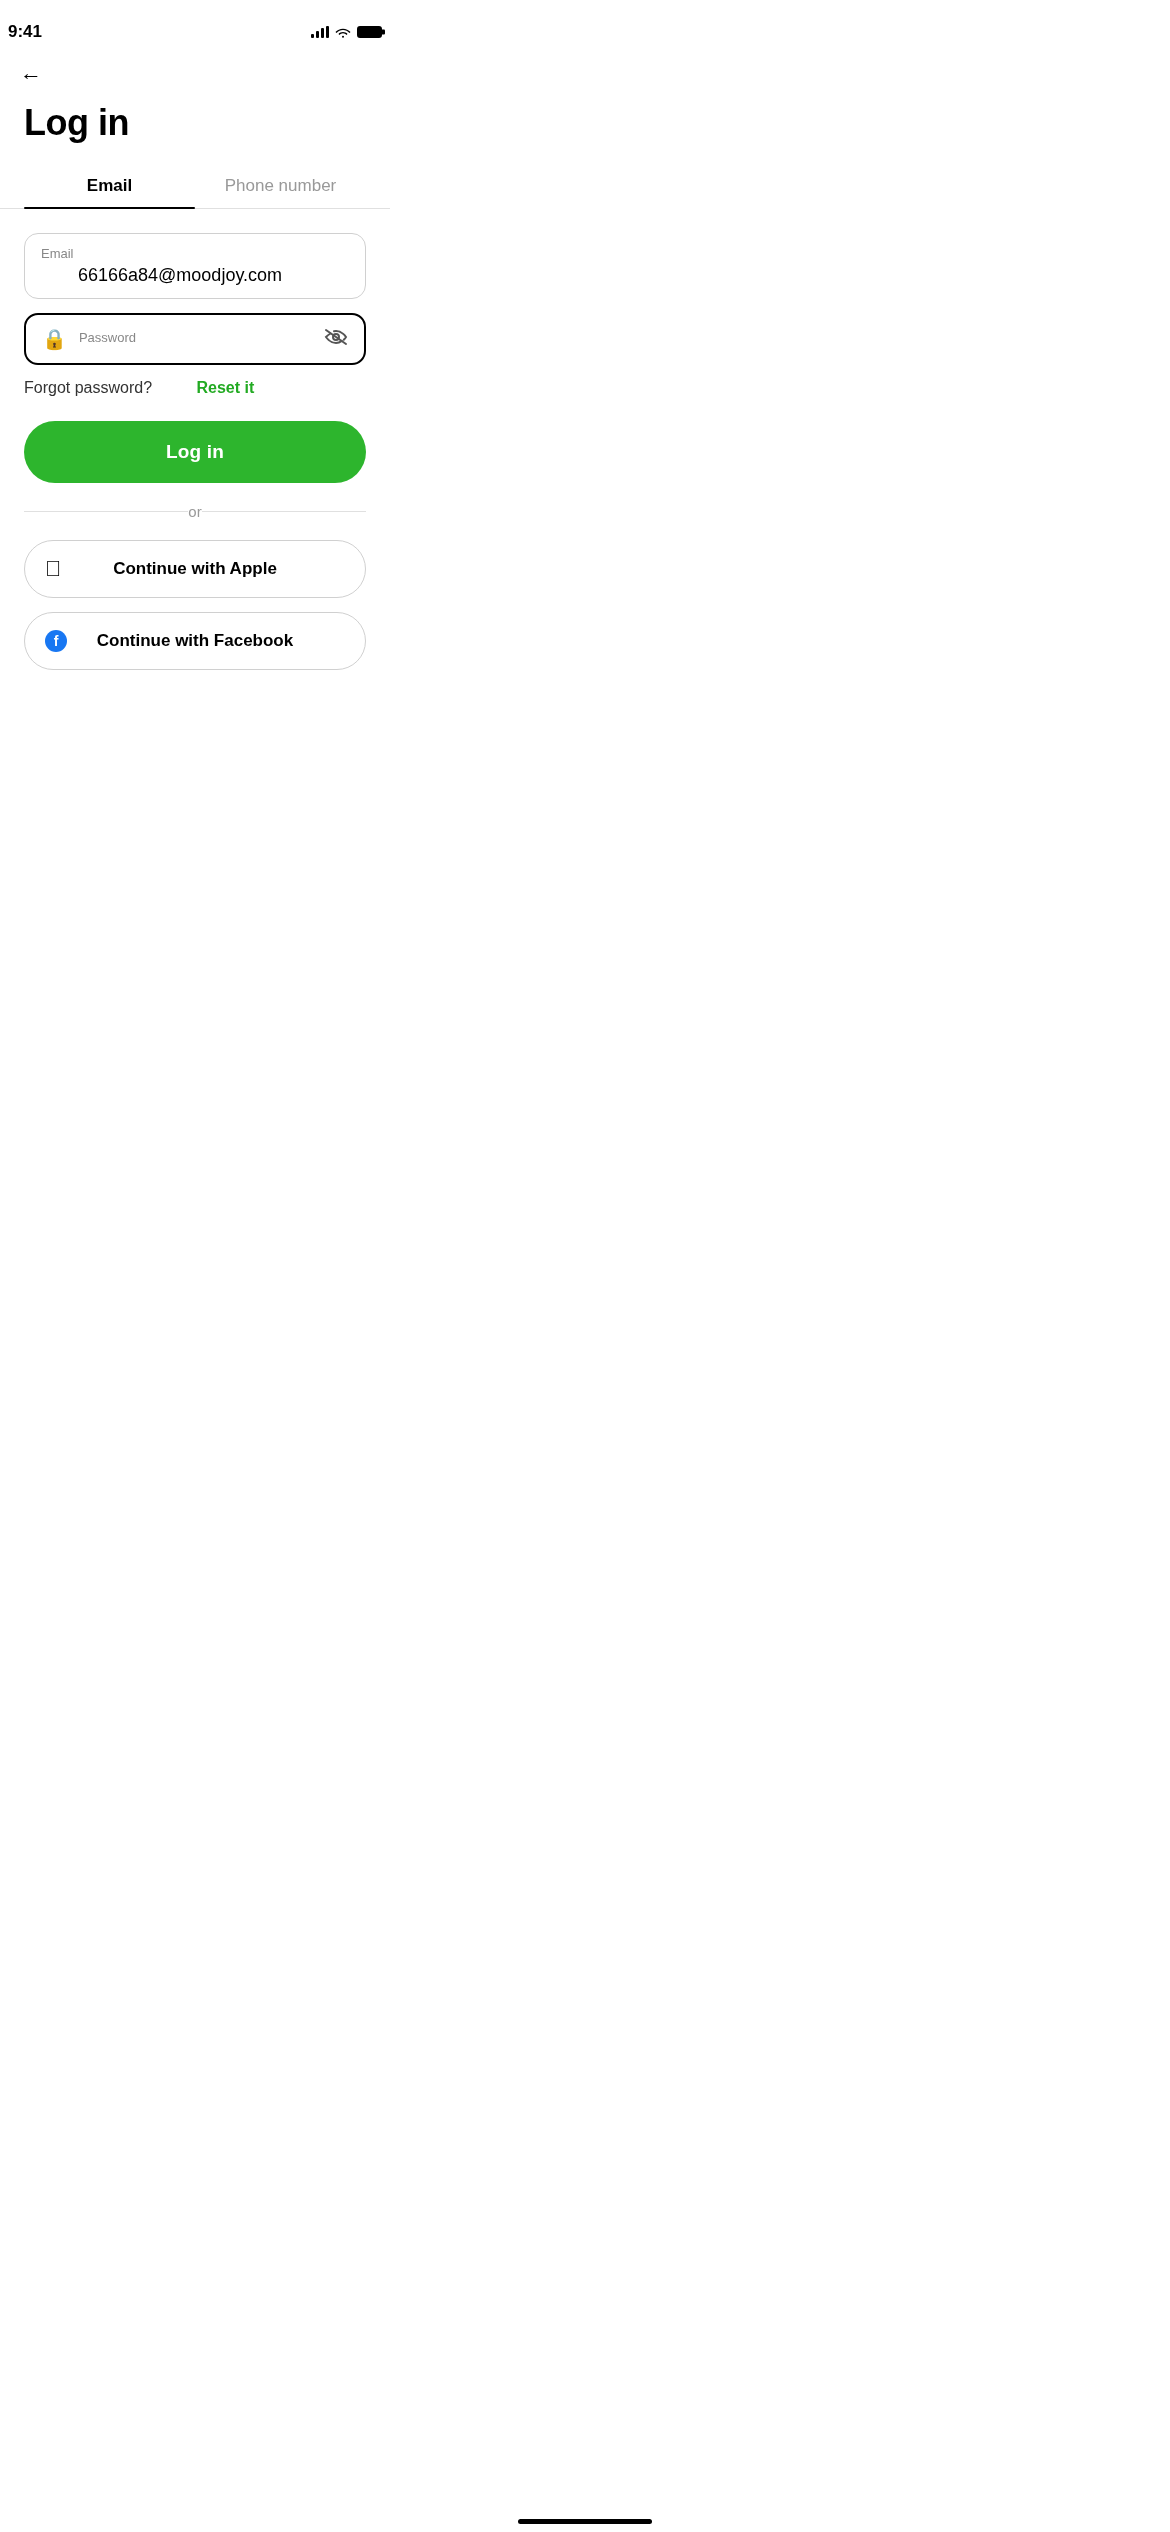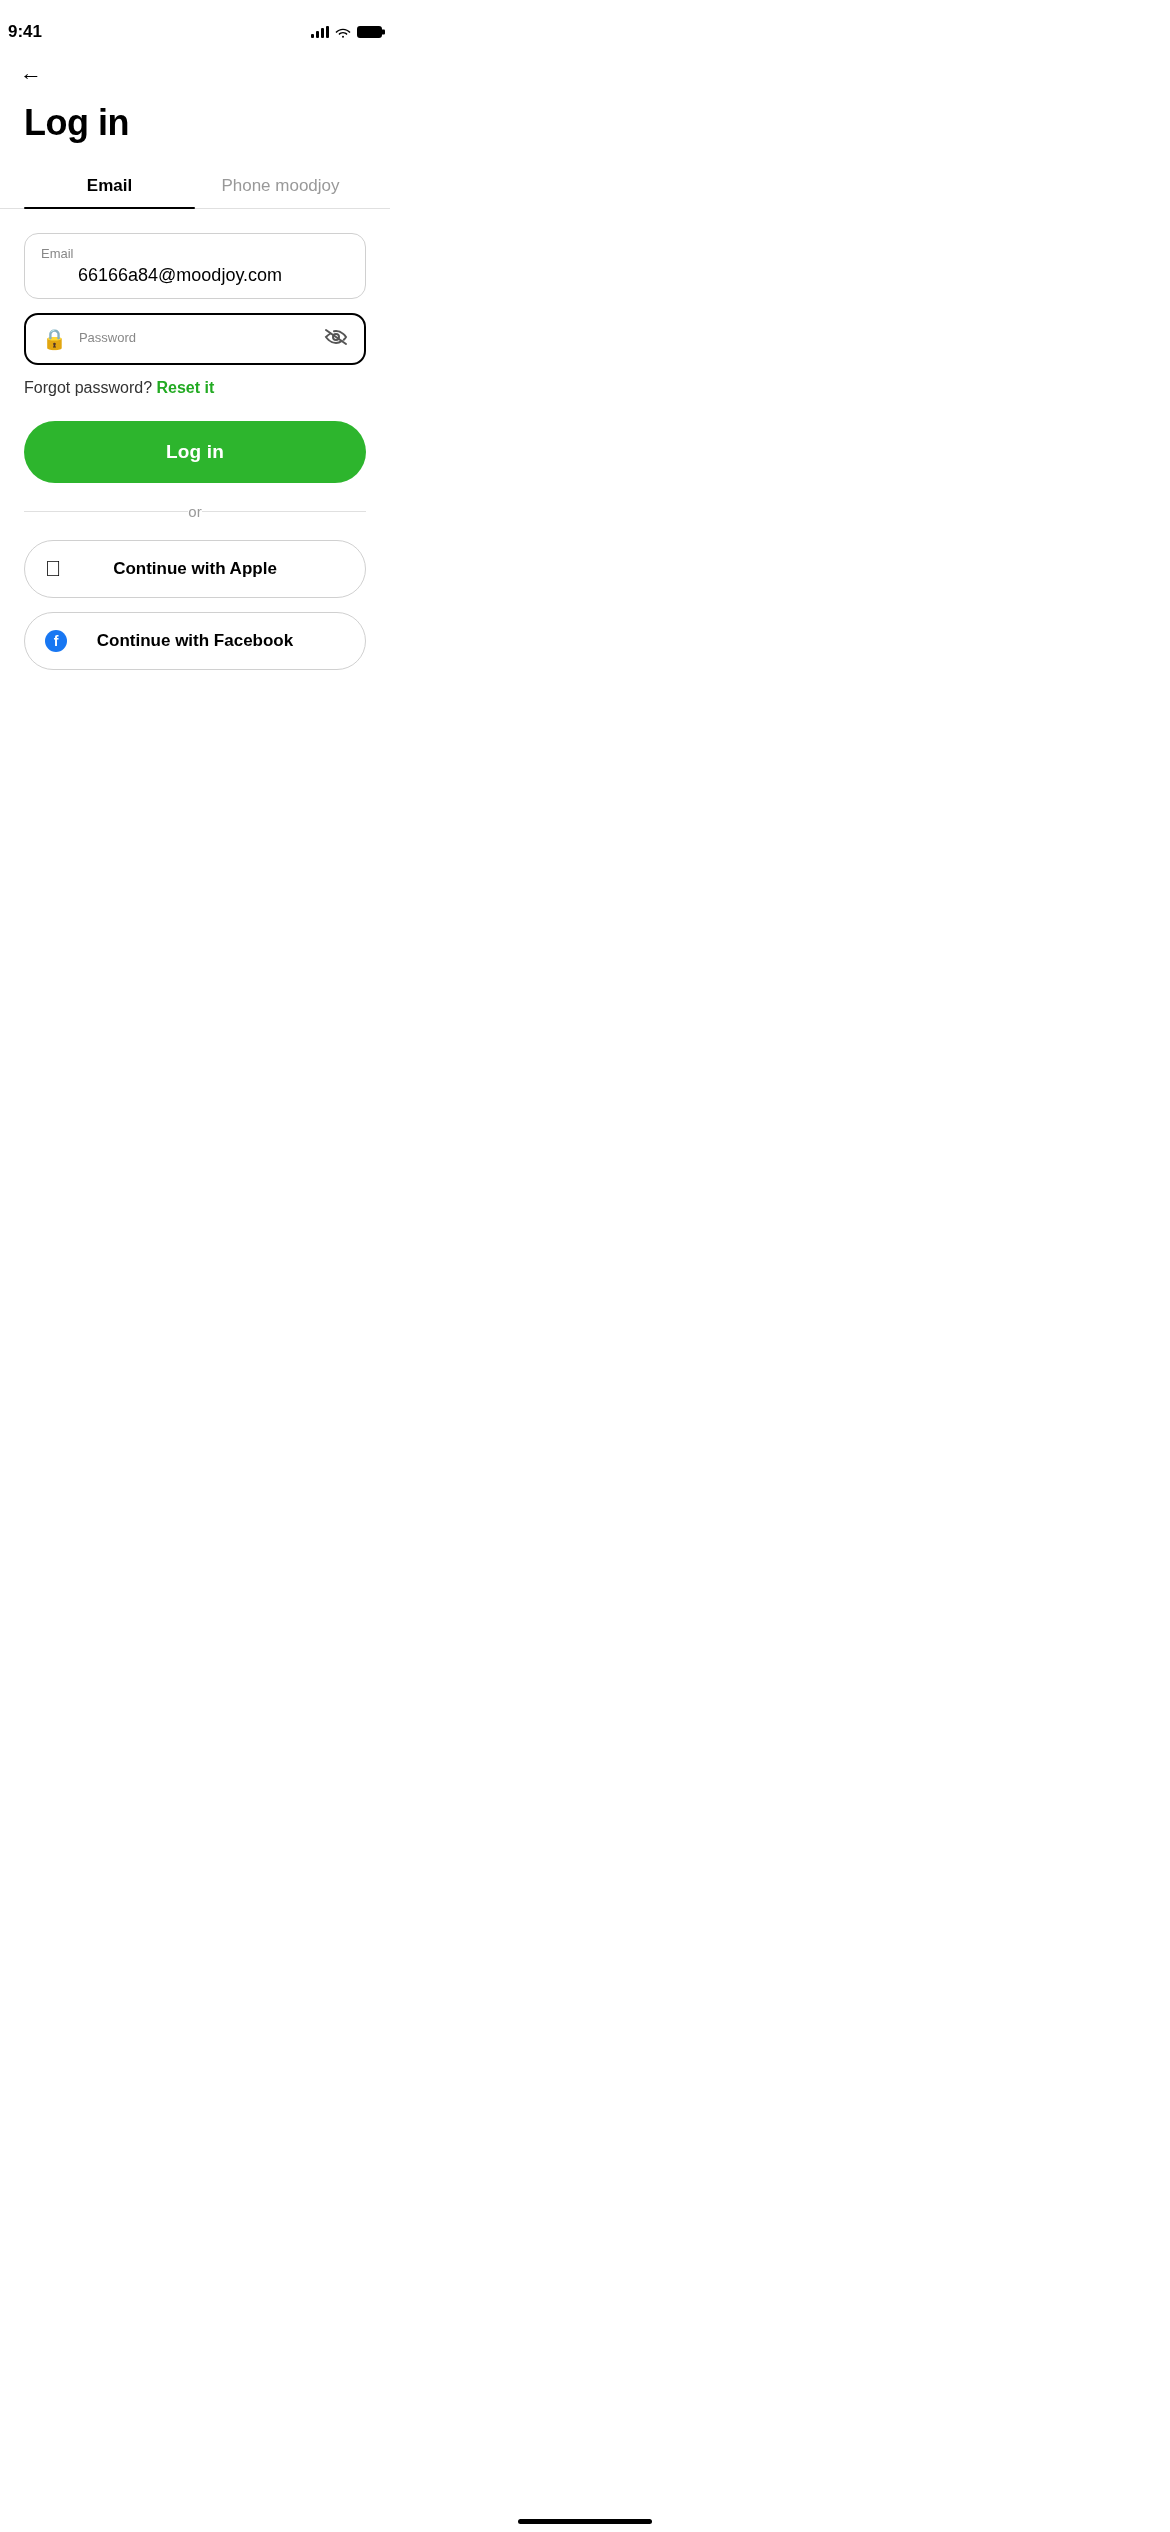--- a/index.html
+++ b/index.html
@@ -186,20 +186,21 @@
     .forgot-row {
       margin-bottom: 24px;
       font-size: 16px;
       color: #333;
     }
 
     .reset-link {
       color: #22aa22;
       font-weight: 600;
       cursor: pointer;
+      margin-left: 40px;
     }
 
     
     .login-btn {
       width: 100%;
       background: #2db52d;
       color: #fff;
       border: none;
       border-radius: 50px;
       padding: 20px;
@@ -322,21 +323,21 @@
 
 
 <h1 class="page-title">Log in</h1>
 
 
 <div class="tabs">
   <div class="tab active">
     <span>Email</span>
   </div>
   <div class="tab">
-    <span>Phone moodjoy</span>
+    <span>Phone number</span>
   </div>
 </div>
 
 
 <div class="form-area">
 
   
   <div class="input-group">
     <span class="input-label">Email</span>
     <div class="input-value">66166a84@moodjoy.com</div>

